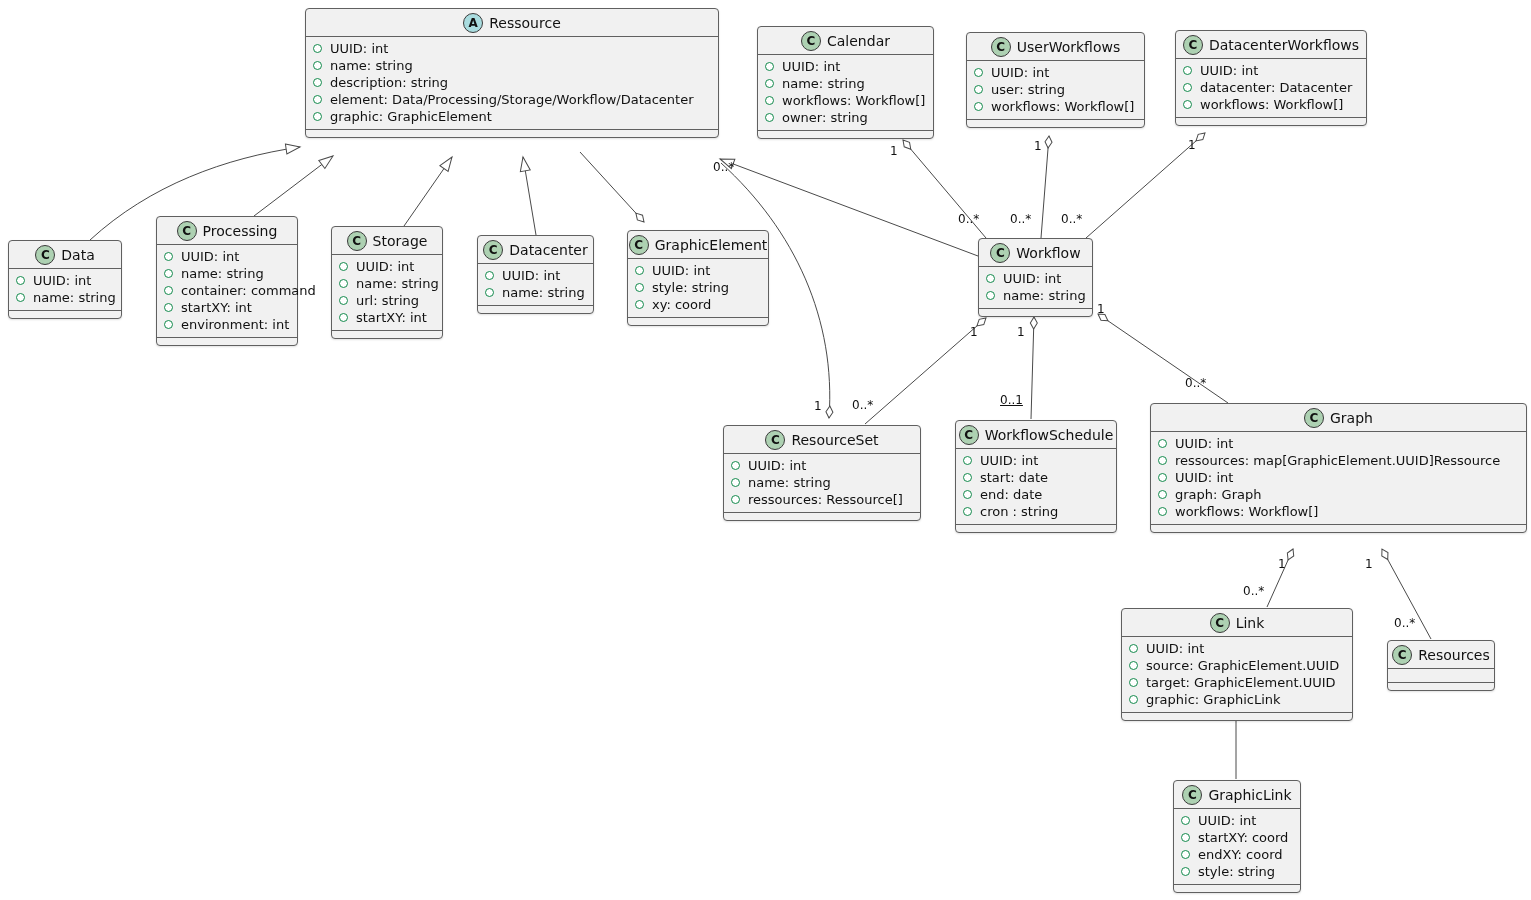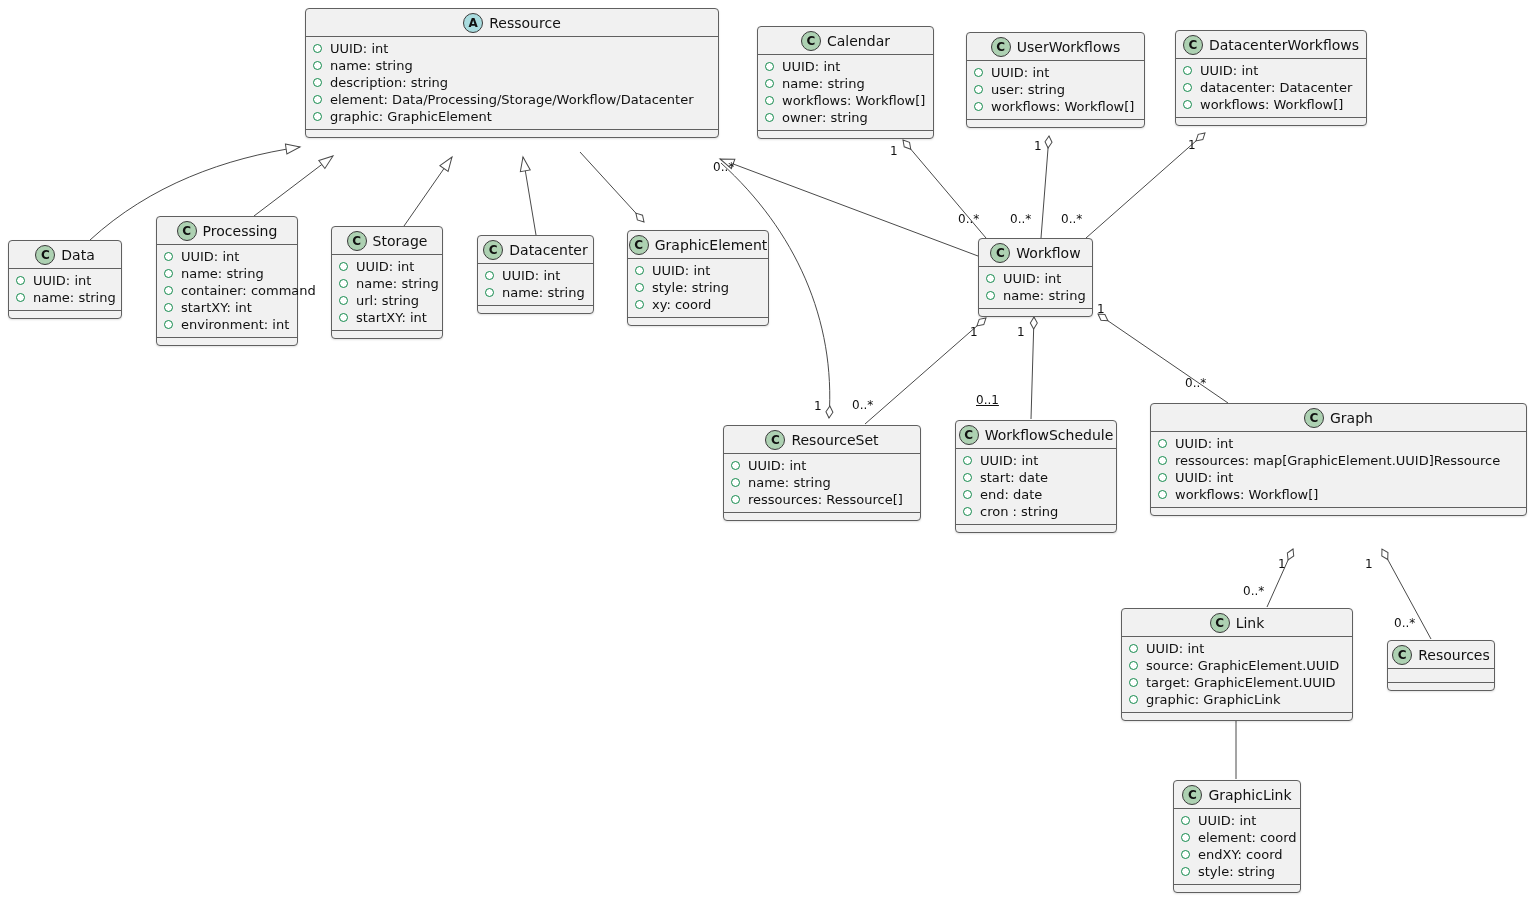--- a/index.html
+++ b/index.html
@@ -404,20 +404,24 @@
         <li class="uml-attr">
           <span class="field-icon"></span>
           <span>ressources: map[GraphicElement.UUID]Ressource</span>
         </li>
         <li class="uml-attr">
           <span class="field-icon"></span>
           <span>UUID: int</span>
         </li>
         <li class="uml-attr">
           <span class="field-icon"></span>
+          <span>graph: Graph</span>
+        </li>
+        <li class="uml-attr">
+          <span class="field-icon"></span>
           <span>workflows: Workflow[]</span>
         </li>
       </ul>
     <div class="uml-methods"></div>
   </div>
 
   <div class="uml-class" style="left:1121px; top:608px; width:230px;">
     <div class="uml-header">
       <span class="circ">C</span>
       <span class="uml-name">Link</span>
@@ -461,21 +465,21 @@
       <span class="uml-name">GraphicLink</span>
     </div>
     <ul class="uml-attrs">
 
     <li class="uml-attr">
           <span class="field-icon"></span>
           <span>UUID: int</span>
         </li>
         <li class="uml-attr">
           <span class="field-icon"></span>
-          <span>element: coord</span>
+          <span>startXY: coord</span>
         </li>
         <li class="uml-attr">
           <span class="field-icon"></span>
           <span>endXY: coord</span>
         </li>
         <li class="uml-attr">
           <span class="field-icon"></span>
           <span>style: string</span>
         </li>
       </ul>
@@ -486,21 +490,21 @@
   <span class="mult" style="left:958px; top:213px;">0..*</span>
   <span class="mult" style="left:1034px; top:140px;">1</span>
   <span class="mult" style="left:1010px; top:213px;">0..*</span>
   <span class="mult" style="left:1188px; top:139px;">1</span>
   <span class="mult" style="left:1061px; top:213px;">0..*</span>
   <span class="mult" style="left:713px; top:161px;">0..*</span>
   <span class="mult" style="left:814px; top:400px;">1</span>
   <span class="mult" style="left:970px; top:326px;">1</span>
   <span class="mult" style="left:852px; top:399px;">0..*</span>
   <span class="mult" style="left:1017px; top:326px;">1</span>
-  <span class="mult" style="left:976px; top:394px;text-decoration:underline;">0..1</span>
+  <span class="mult" style="left:1000px; top:394px;text-decoration:underline;">0..1</span>
   <span class="mult" style="left:1097px; top:303px;">1</span>
   <span class="mult" style="left:1185px; top:377px;">0..*</span>
   <span class="mult" style="left:1278px; top:558px;">1</span>
   <span class="mult" style="left:1243px; top:585px;">0..*</span>
   <span class="mult" style="left:1365px; top:558px;">1</span>
   <span class="mult" style="left:1394px; top:617px;">0..*</span>
 
 </div>
 
 </body></html>

